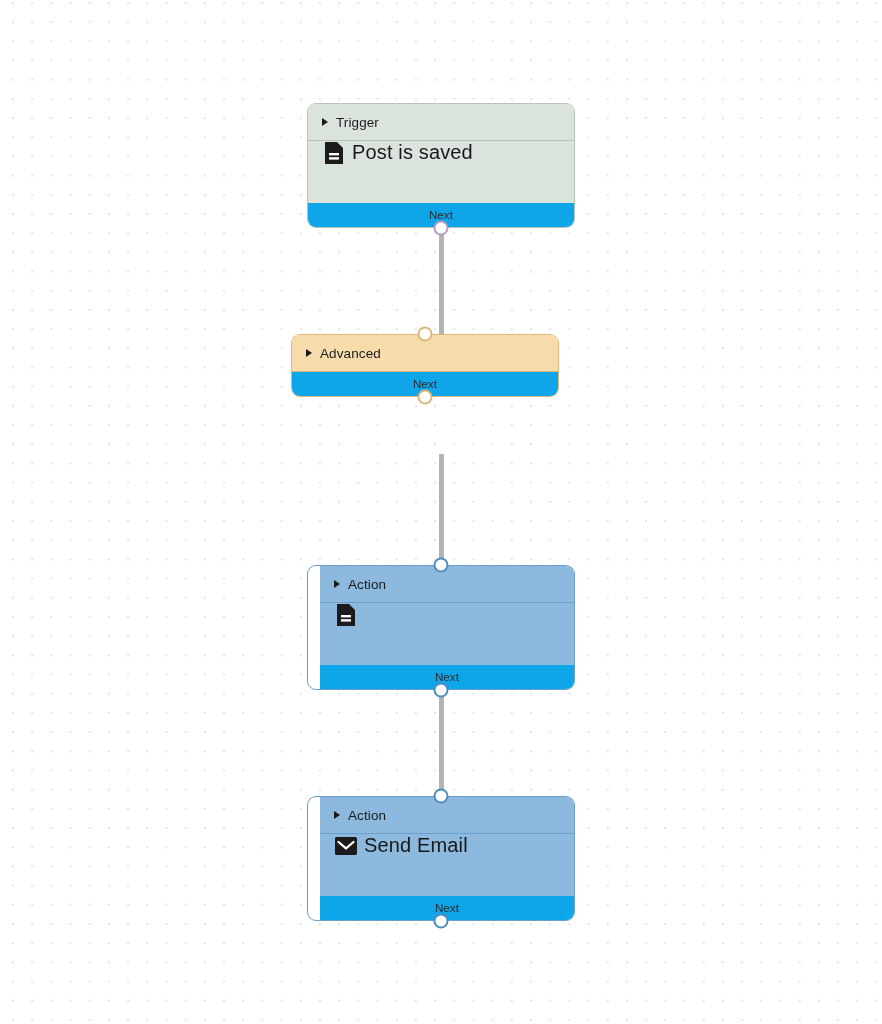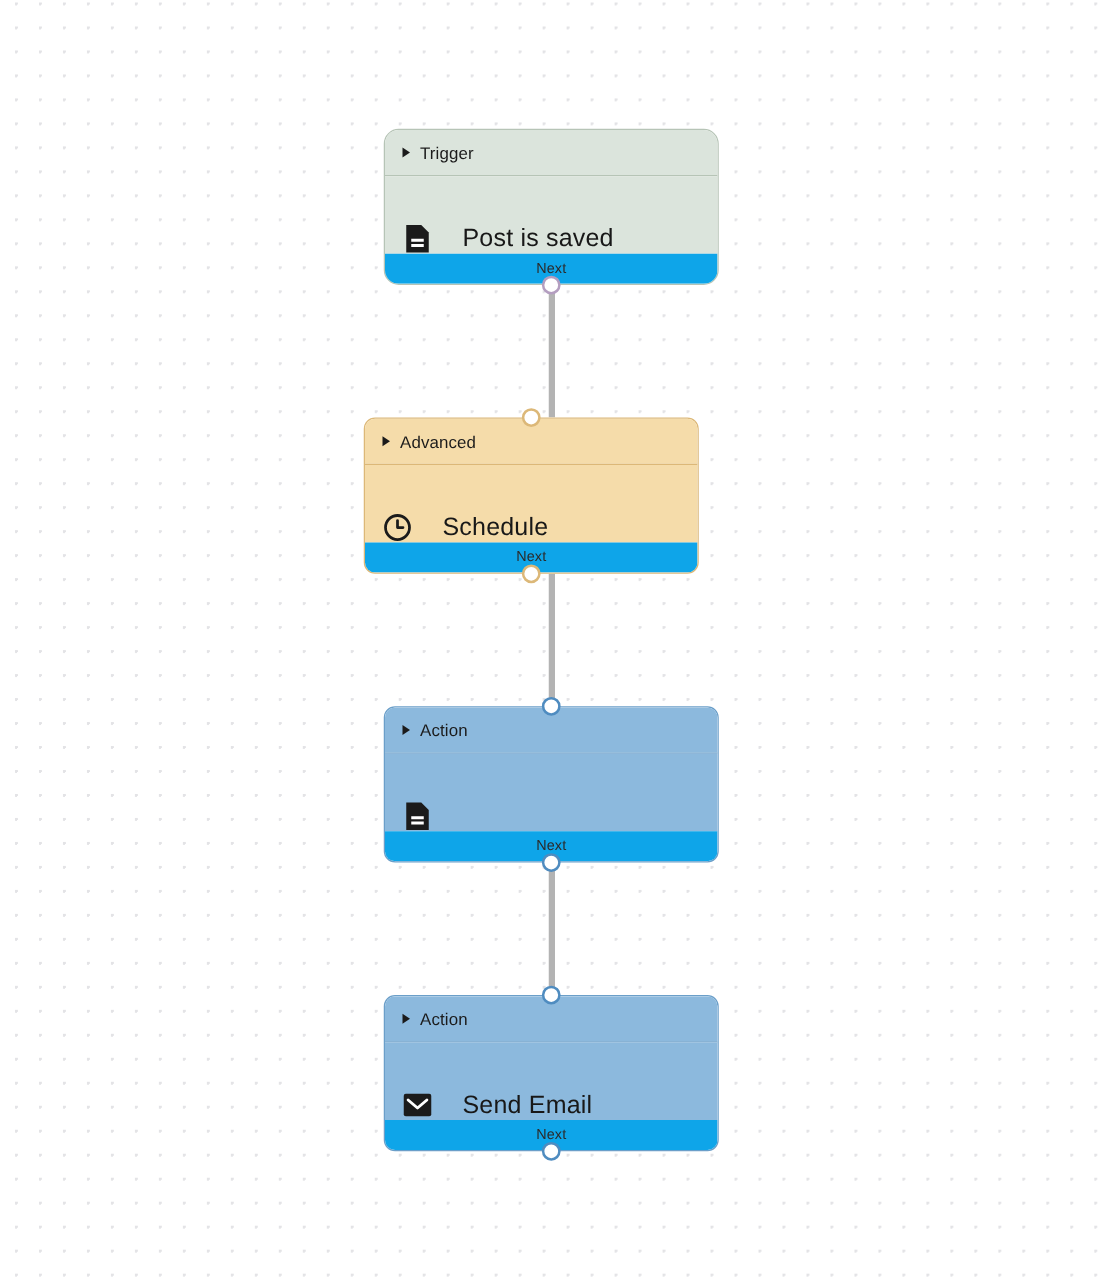--- a/index.html
+++ b/index.html
@@ -75,22 +75,22 @@
     flex: 0 0 auto;
   }
 
   .node-divider {
     height: 1px;
     width: 100%;
   }
 
   .node-body {
     display: flex;
-    align-items: flex-end;
-    gap: 24px;
+    align-items: flex-start;
+    gap: 6px;
     height: 62px;
     padding: 0 14px;
   }
 
   .node-icon {
     width: 24px;
     height: 24px;
     flex: 0 0 auto;
     display: flex;
     align-items: center;
@@ -124,35 +124,35 @@
     border-radius: 50%;
     background: #ffffff;
     border: 2px solid #999;
     transform: translate(-50%, -50%);
     z-index: 6;
   }
   .handle-top    { top: 0; }
   .handle-bottom { top: 100%; }
 
   
-  .theme-green .node-box    { border-color: #b6c4b6; border-radius: 12px; }
+  .theme-green .node-box    { border-color: #b6c4b6; }
   .theme-green .node-header { background: #dbe4dc; }
   .theme-green .node-body   { background: #dbe4dc; }
   .theme-green .node-divider{ background: #b6c4b6; }
   .theme-green .handle      { border-color: #b49ec0; }
 
   
   .theme-tan .node-box    { border-color: #dcb878; }
   .theme-tan .node-header { background: #f5dcaa; }
   .theme-tan .node-body   { background: #f5dcaa; }
   .theme-tan .node-divider{ background: #dcb878; }
   .theme-tan .handle      { border-color: #dcb878; }
 
   
-  .theme-blue .node-box    { border-color: #6b9fc9; }
+  .theme-blue .node-box    { border-color: #6b9fc9; padding-left: 12px; }
   .theme-blue .node-header { background: #8cb9dd; }
   .theme-blue .node-body   { background: #8cb9dd; }
   .theme-blue .node-divider{ background: #6b9fc9; }
   .theme-blue .handle      { border-color: #4f8cc0; }
 </style>
 </head>
 <body>
 
 <div id="flow-canvas">
 
@@ -192,29 +192,20 @@
   <div class="node theme-tan" style="left:291px; top:334px;">
     <div class="node-box">
 
       <div class="node-header">
         <span class="disclosure"></span>
         <span>Advanced</span>
       </div>
 
       <div class="node-divider"></div>
 
-      <div class="node-body">
-        <span class="node-icon">
-          <svg width="24" height="24" viewBox="0 0 24 24">
-            <circle cx="12" cy="12" r="9.6" fill="none" stroke="#1b1b1b" stroke-width="2.2"></circle>
-            <path d="M12 6.4 V12 h4.4" fill="none" stroke="#1b1b1b" stroke-width="2.2" stroke-linecap="round" stroke-linejoin="round"></path>
-          </svg>
-        </span>
-        <span class="node-title">Schedule</span>
-      </div>
 
       <div class="node-footer">Next</div>
     </div>
 
     <div class="handle handle-top"></div>
     <div class="handle handle-bottom"></div>
   </div>
 
   <div class="node theme-blue" style="left:307px; top:565px;">
     <div class="node-box">

